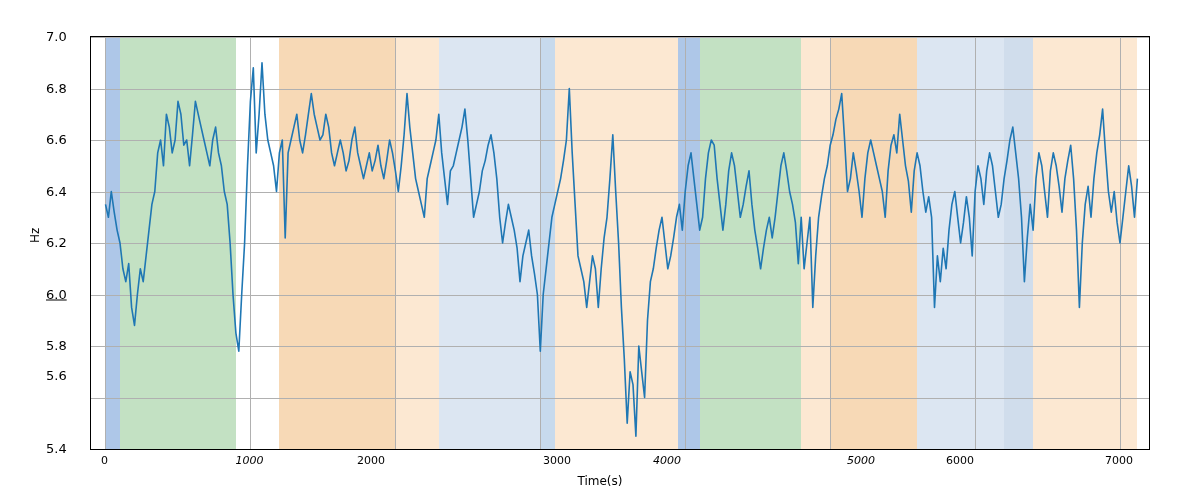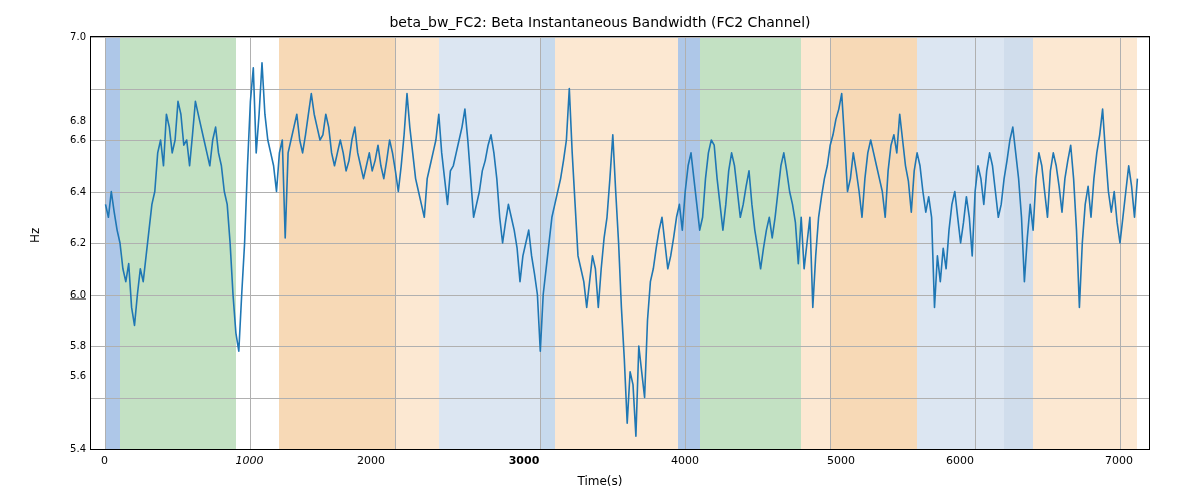--- a/index.html
+++ b/index.html
@@ -54,23 +54,22 @@
   }
   .tick-x {
     position: absolute;
     top: 454px;
     font-size: 11px;
     transform: translateX(-50%);
   }
   .tick-y {
     position: absolute;
     right: 1114px;
-    font-size: 10px;
+    font-size: 13px;
     transform: translateY(-50%);
-    text-align: right;
     width: 40px;
   }
   .xlabel {
     position: absolute;
     left: 0;
     width: 1200px;
     text-align: center;
     top: 474px;
     font-size: 12px;
   }
@@ -81,21 +80,20 @@
     transform: rotate(-90deg) translateX(0);
     transform-origin: left top;
     font-size: 12px;
   }
 </style>
 </head>
 <body>
 
 <div class="figure">
 
-  <div class="title">beta_bw_FC2: Beta Instantaneous Bandwidth (FC2 Channel)</div>
 
   <div class="ylabel">Hz</div>
 
   <div class="plot-area">
     <div id="bands">
         <div class="band" style="left: 14.4932px; width: 14.4932px; background: rgb(174, 199, 232);"></div>
         <div class="band" style="left: 28.9863px; width: 115.945px; background: rgb(195, 225, 195);"></div>
         <div class="band" style="left: 188.411px; width: 115.945px; background: rgb(247, 217, 182);"></div>
         <div class="band" style="left: 304.356px; width: 43.4795px; background: rgb(252, 232, 210);"></div>
         <div class="band" style="left: 347.836px; width: 101.452px; background: rgb(220, 230, 242);"></div>
@@ -132,33 +130,33 @@
       </div>
     <svg class="signal" viewBox="0 0 1058 412" preserveAspectRatio="none">
       <polyline id="poly" fill="none" stroke="#1f77b4" stroke-width="1.6" stroke-linejoin="round" points="14.5,167.4 17.4,180.3 20.3,154.5 23.2,175.1 26.1,193.1 29.0,206.0 31.9,231.8 34.8,244.6 37.7,226.6 40.6,270.4 43.5,288.4 46.4,257.5 49.3,231.8 52.2,244.6 55.1,218.9 58.0,193.1 60.9,167.4 63.8,154.5 66.7,115.9 69.6,103.0 72.5,128.8 75.4,77.2 78.3,90.1 81.2,115.9 84.1,103.0 87.0,64.4 89.9,77.2 92.8,108.2 95.7,103.0 98.6,128.8 101.5,97.8 104.4,64.4 107.2,77.2 110.1,90.1 113.0,103.0 115.9,115.9 118.8,128.8 121.7,103.0 124.6,90.1 127.5,115.9 130.4,128.8 133.3,154.5 136.2,167.4 139.1,206.0 142.0,257.5 144.9,296.1 147.8,314.1 150.7,257.5 153.6,206.0 156.5,128.8 159.4,64.4 162.3,30.9 165.2,115.9 168.1,77.2 171.0,25.7 173.9,77.2 176.8,103.0 179.7,115.9 182.6,128.8 185.5,154.5 188.4,115.9 191.3,103.0 194.2,200.9 197.1,115.9 200.0,103.0 202.9,90.1 205.8,77.2 208.7,103.0 211.6,115.9 214.5,97.8 217.4,77.2 220.3,56.6 223.2,77.2 226.1,90.1 229.0,103.0 231.9,97.8 234.8,77.2 237.7,90.1 240.6,115.9 243.5,128.8 246.4,115.9 249.3,103.0 252.2,115.9 255.1,133.9 258.0,123.6 260.9,103.0 263.8,90.1 266.7,115.9 269.6,128.8 272.5,141.6 275.4,128.8 278.3,115.9 281.2,133.9 284.1,123.6 287.0,108.2 289.9,128.8 292.8,141.6 295.7,123.6 298.6,103.0 301.5,115.9 304.4,133.9 307.3,154.5 310.2,128.8 313.1,97.8 316.0,56.6 318.8,90.1 321.7,115.9 324.6,141.6 327.5,154.5 330.4,167.4 333.3,180.3 336.2,141.6 339.1,128.8 342.0,115.9 344.9,103.0 347.8,77.2 350.7,115.9 353.6,141.6 356.5,167.4 359.4,133.9 362.3,128.8 365.2,115.9 368.1,103.0 371.0,90.1 373.9,72.1 376.8,103.0 379.7,141.6 382.6,180.3 385.5,167.4 388.4,154.5 391.3,133.9 394.2,123.6 397.1,108.2 400.0,97.8 402.9,115.9 405.8,141.6 408.7,180.3 411.6,206.0 414.5,185.4 417.4,167.4 420.3,180.3 423.2,193.1 426.1,211.2 429.0,244.6 431.9,218.9 434.8,206.0 437.7,193.1 440.6,218.9 443.5,236.9 446.4,257.5 449.3,314.1 452.2,257.5 455.1,231.8 458.0,206.0 460.9,180.3 463.8,167.4 466.7,154.5 469.6,141.6 472.5,123.6 475.4,103.0 478.3,51.5 481.2,115.9 484.1,167.4 487.0,218.9 489.9,231.8 492.8,244.6 495.7,270.4 498.6,244.6 501.5,218.9 504.4,231.8 507.3,270.4 510.2,231.8 513.1,200.9 516.0,180.3 518.9,141.6 521.8,97.8 524.7,154.5 527.6,206.0 530.4,270.4 533.3,321.9 536.2,386.3 539.1,334.8 542.0,347.6 544.9,399.1 547.8,309.0 550.7,334.8 553.6,360.5 556.5,283.3 559.4,244.6 562.3,231.8 565.2,211.2 568.1,193.1 571.0,180.3 573.9,206.0 576.8,231.8 579.7,218.9 582.6,200.9 585.5,180.3 588.4,167.4 591.3,193.1 594.2,154.5 597.1,128.8 600.0,115.9 602.9,141.6 605.8,167.4 608.7,193.1 611.6,180.3 614.5,141.6 617.4,115.9 620.3,103.0 623.2,108.2 626.1,141.6 629.0,167.4 631.9,193.1 634.8,167.4 637.7,133.9 640.6,115.9 643.5,128.8 646.4,154.5 649.3,180.3 652.2,167.4 655.1,149.4 658.0,133.9 660.9,167.4 663.8,193.1 666.7,211.2 669.6,231.8 672.5,211.2 675.4,193.1 678.3,180.3 681.2,200.9 684.1,180.3 687.0,154.5 689.9,128.8 692.8,115.9 695.7,133.9 698.6,154.5 701.5,167.4 704.4,185.4 707.3,226.6 710.2,180.3 713.1,231.8 716.0,206.0 718.9,180.3 721.8,270.4 724.7,218.9 727.6,180.3 730.5,159.7 733.4,141.6 736.3,128.8 739.2,108.2 742.0,97.8 744.9,82.4 747.8,72.1 750.7,56.6 753.6,103.0 756.5,154.5 759.4,141.6 762.3,115.9 765.2,133.9 768.1,154.5 771.0,180.3 773.9,141.6 776.8,115.9 779.7,103.0 782.6,115.9 785.5,128.8 788.4,141.6 791.3,154.5 794.2,180.3 797.1,133.9 800.0,108.2 802.9,97.8 805.8,115.9 808.7,77.2 811.6,103.0 814.5,128.8 817.4,144.2 820.3,175.1 823.2,133.9 826.1,115.9 829.0,128.8 831.9,154.5 834.8,175.1 837.7,159.7 840.6,180.3 843.5,270.4 846.4,218.9 849.3,244.6 852.2,211.2 855.1,231.8 858.0,193.1 860.9,167.4 863.8,154.5 866.7,180.3 869.6,206.0 872.5,185.4 875.4,159.7 878.3,180.3 881.2,218.9 884.1,154.5 887.0,128.8 889.9,141.6 892.8,167.4 895.7,133.9 898.6,115.9 901.5,128.8 904.4,154.5 907.3,180.3 910.2,167.4 913.1,141.6 916.0,123.6 918.9,103.0 921.8,90.1 924.7,115.9 927.6,141.6 930.5,180.3 933.4,244.6 936.3,200.9 939.2,167.4 942.1,193.1 945.0,141.6 947.9,115.9 950.8,128.8 953.6,154.5 956.5,180.3 959.4,133.9 962.3,115.9 965.2,128.8 968.1,149.4 971.0,175.1 973.9,141.6 976.8,123.6 979.7,108.2 982.6,141.6 985.5,193.1 988.4,270.4 991.3,206.0 994.2,167.4 997.1,149.4 1000.0,180.3 1002.9,141.6 1005.8,115.9 1008.7,97.8 1011.6,72.1 1014.5,115.9 1017.4,154.5 1020.3,175.1 1023.2,154.5 1026.1,185.4 1029.0,206.0 1031.9,180.3 1034.8,154.5 1037.7,128.8 1040.6,149.4 1043.5,180.3 1046.4,141.6"></polyline>
     </svg>
   </div>
 
   <div id="xticks">
       <div class="tick-x" style="left: 104.493px;">0</div>
       <div class="tick-x" style="left: 249.425px; font-style: italic;">1000</div>
       <div class="tick-x" style="left: 371px;">2000</div>
-      <div class="tick-x" style="left: 524px; font-weight: bold;">3000</div>
-      <div class="tick-x" style="left: 685px;">4000</div>
-      <div class="tick-x" style="left: 841px;">5000</div>
+      <div class="tick-x" style="left: 557px;">3000</div>
+      <div class="tick-x" style="left: 667px; font-style: italic;">4000</div>
+      <div class="tick-x" style="left: 861px; font-style: italic;">5000</div>
       <div class="tick-x" style="left: 960px;">6000</div>
       <div class="tick-x" style="left: 1119.01px;">7000</div>
     </div>
   <div id="yticks">
       <div class="tick-y" style="top: 448px;">5.4</div>
       <div class="tick-y" style="top: 375px;">5.6</div>
       <div class="tick-y" style="top: 345px;">5.8</div>
       <div class="tick-y" style="top: 293.5px; text-decoration: underline;">6.0</div>
       <div class="tick-y" style="top: 242px;">6.2</div>
       <div class="tick-y" style="top: 190.5px;">6.4</div>
       <div class="tick-y" style="top: 139px;">6.6</div>
-      <div class="tick-y" style="top: 87.5px; margin-top: 32px;">6.8</div>
+      <div class="tick-y" style="top: 87.5px;">6.8</div>
       <div class="tick-y" style="top: 36px;">7.0</div>
     </div>
 
   <div class="xlabel">Time(s)</div>
 
 </div>
 
 </body></html>

